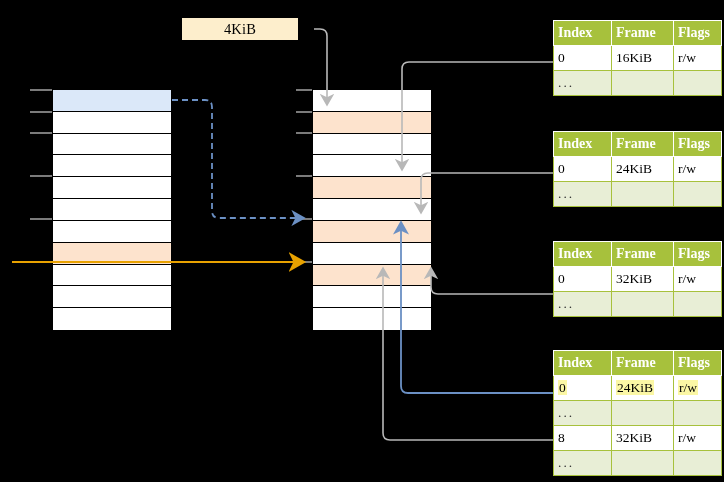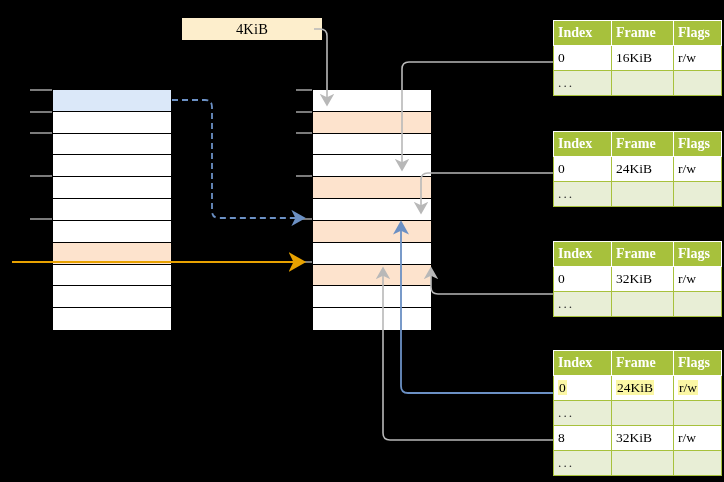--- a/index.html
+++ b/index.html
@@ -33,21 +33,21 @@
 
   
   #wires{position:absolute;left:0;top:0;width:724px;height:482px;
          pointer-events:none;}
 </style>
 </head>
 <body>
 
 <div id="stage">
 
-  <div class="labelbox" id="labelbox" style="left:182px;top:18px;width:140px;height:22px;">4KiB</div>
+  <div class="labelbox" id="labelbox" style="left:182px;top:18px;width:116px;height:22px;">4KiB</div>
 
   <div class="memcol" id="left-col" style="left:52px;top:89px;width:120px;height:240px;">
       <div class="memcell blue" style="height: 21.8182px;"></div>
       <div class="memcell" style="height: 21.8182px;"></div>
       <div class="memcell" style="height: 21.8182px;"></div>
       <div class="memcell" style="height: 21.8182px;"></div>
       <div class="memcell" style="height: 21.8182px;"></div>
       <div class="memcell" style="height: 21.8182px;"></div>
       <div class="memcell" style="height: 21.8182px;"></div>
       <div class="memcell peach" style="height: 21.8182px;"></div>

